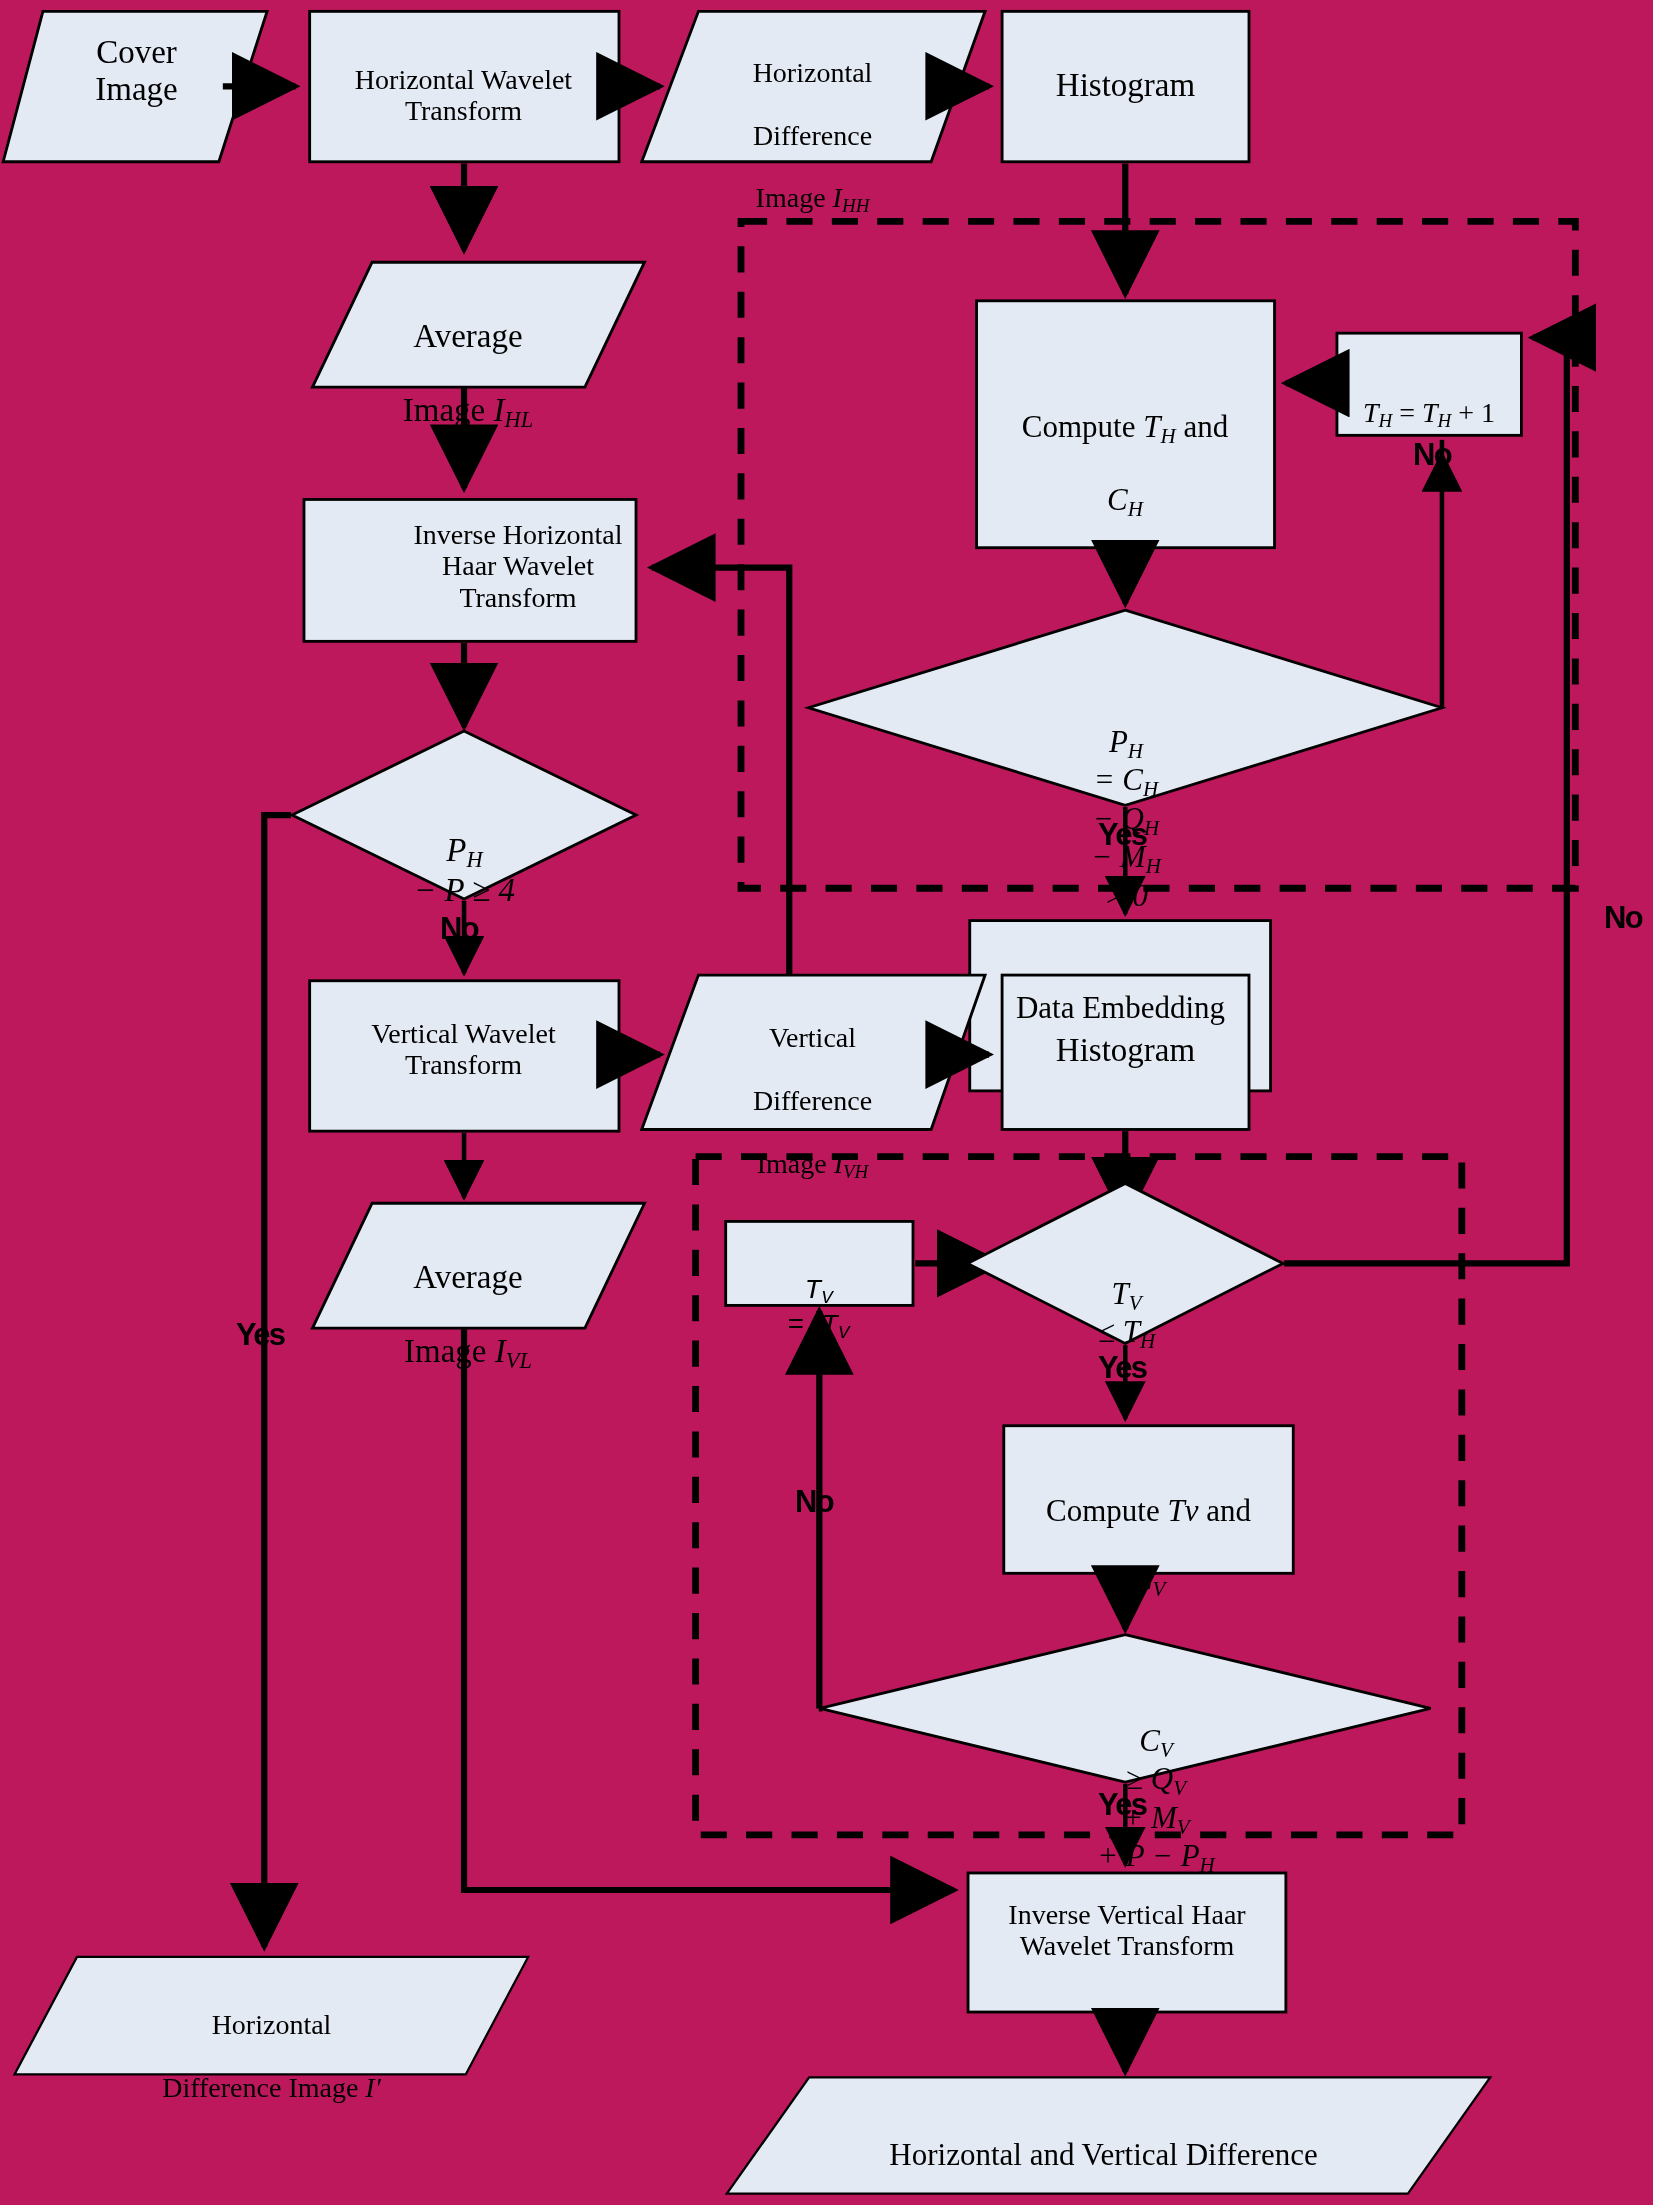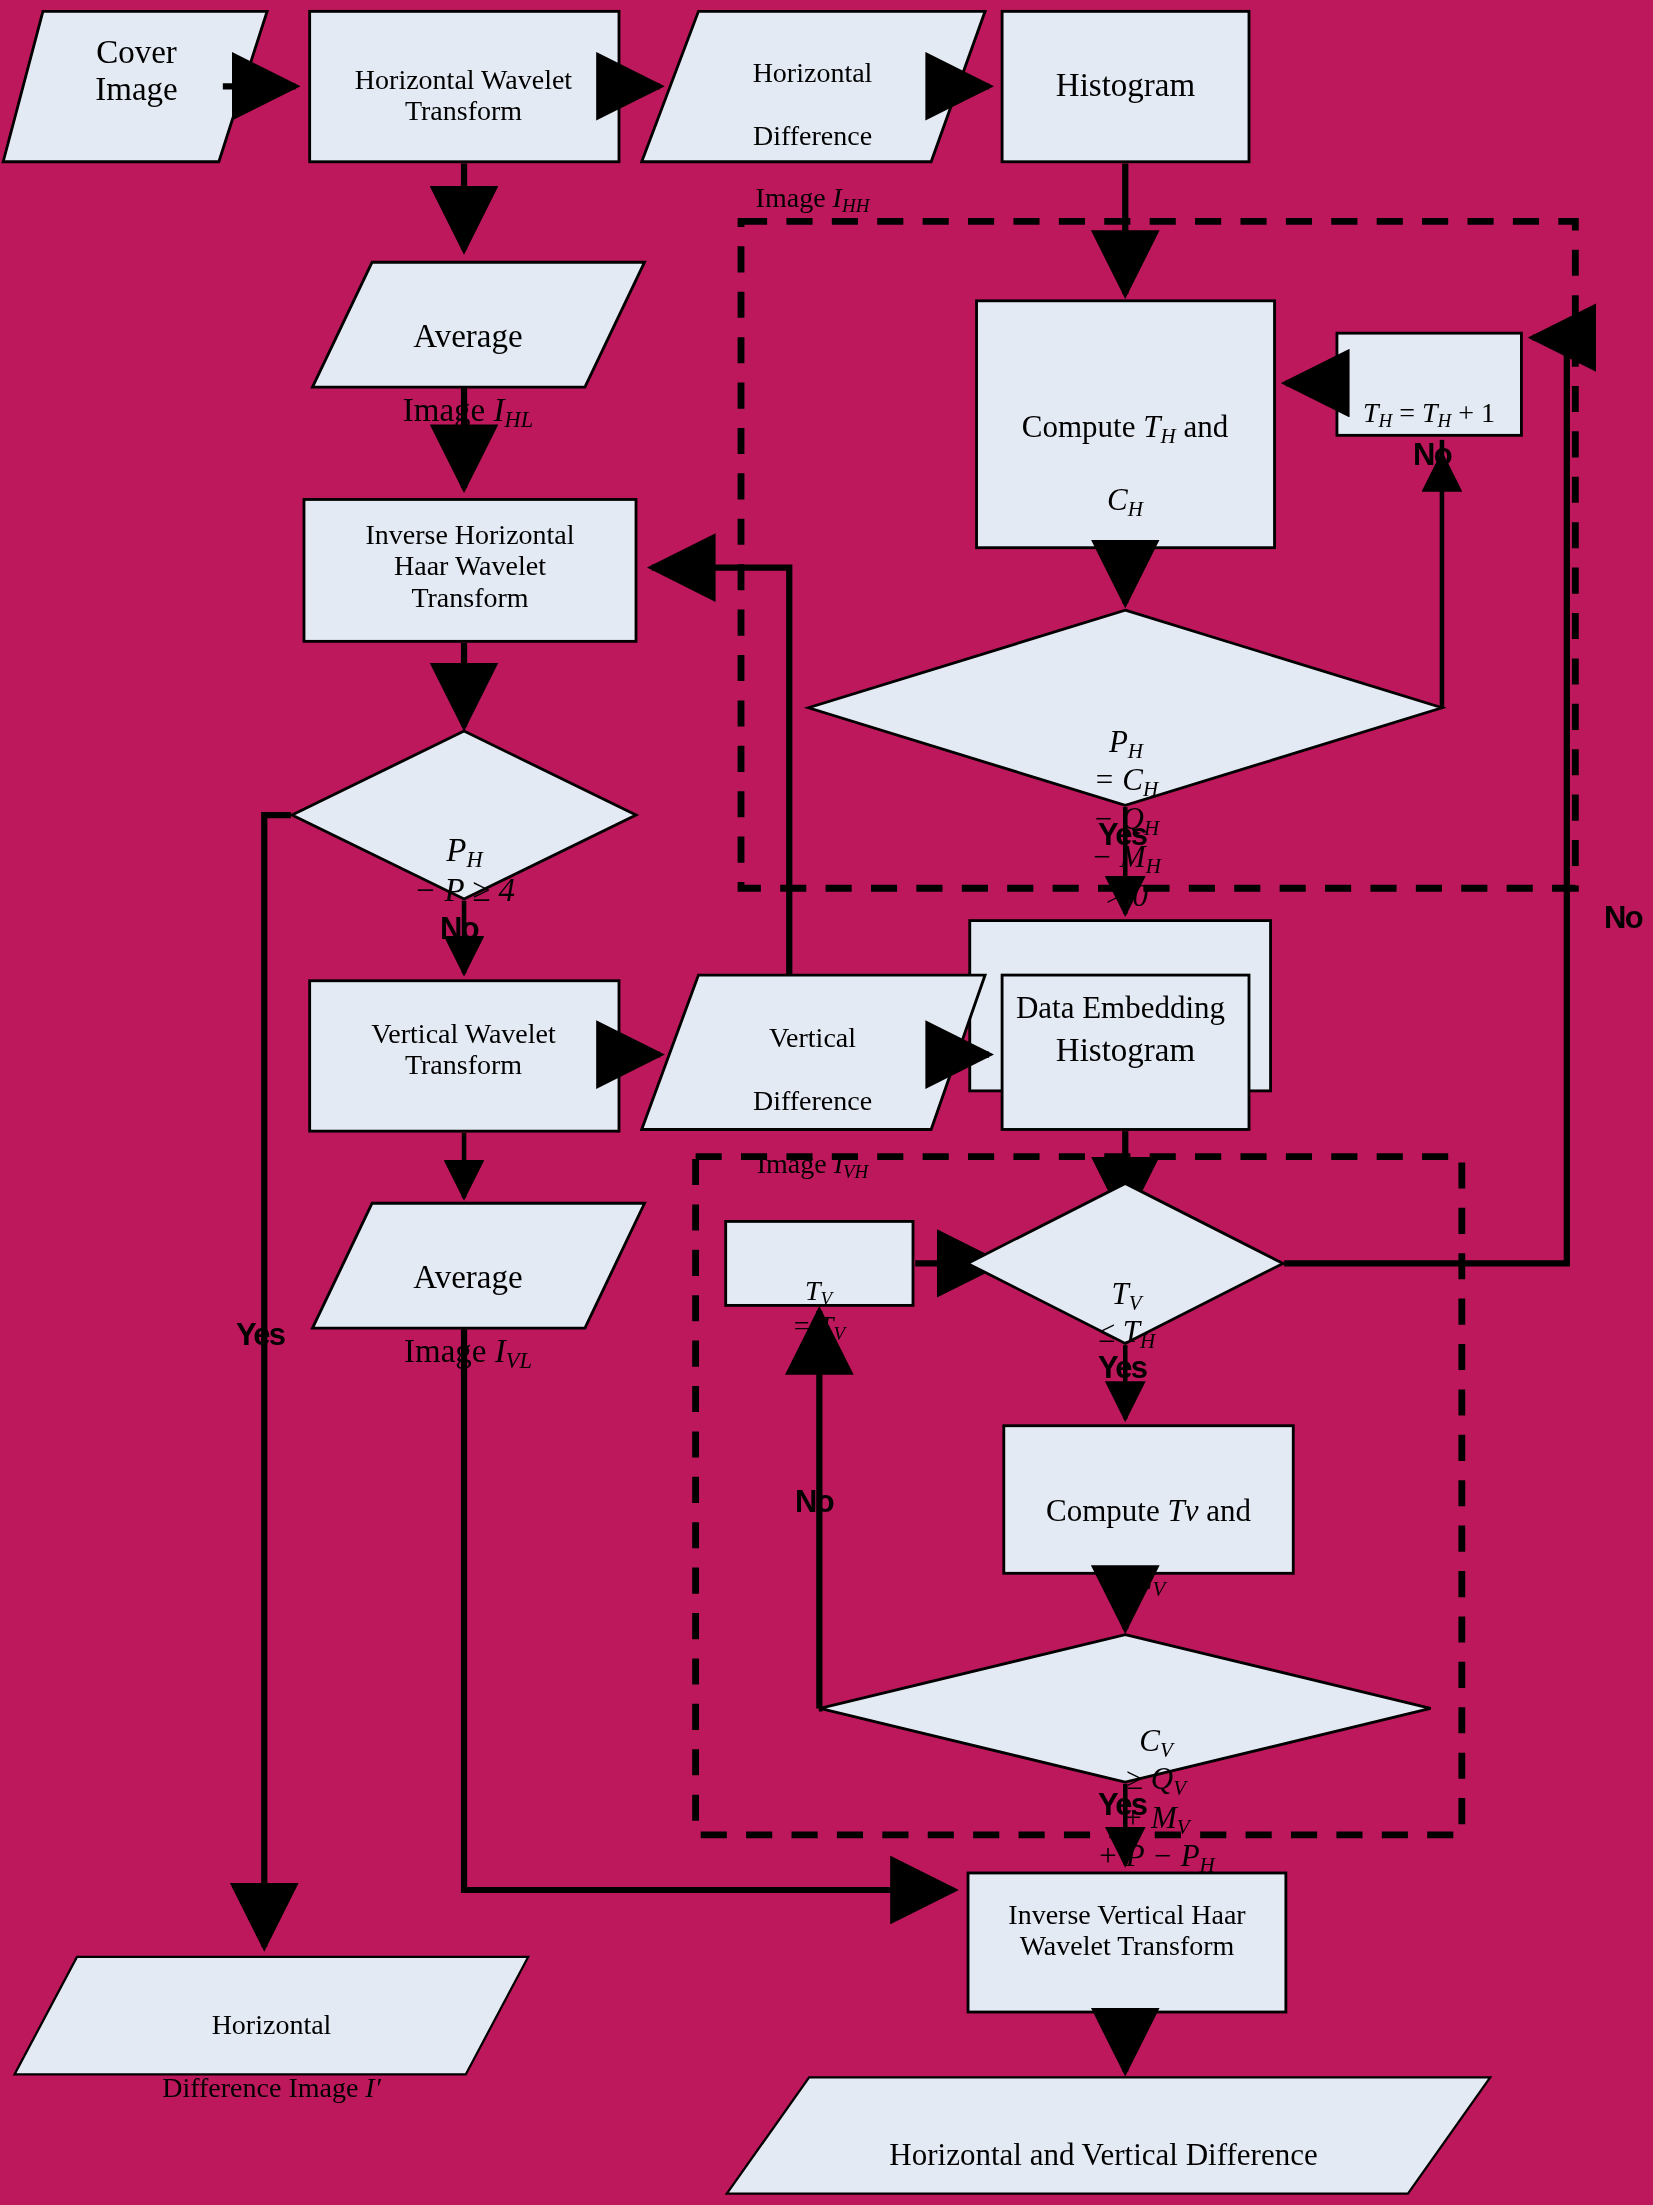--- a/index.html
+++ b/index.html
@@ -138,21 +138,21 @@
     <span>Image </span><span class="math">I</span><span class="sub">HH</span>
   </div>
 
   <div class="lbl t58" style="left:1002px;top:67px;width:247px;">Histogram</div>
 
   <div class="lbl t58" style="left:332px;top:281px;width:272px;">
     <span>Average</span><br>
     <span>Image </span><span class="math">I</span><span class="sub">HL</span>
   </div>
 
-  <div class="lbl t50" style="left:304px;top:519px;width:332px;">Inverse Horizontal
+  <div class="lbl t50" style="left:304px;top:519px;width:332px;padding-left:48px;">Inverse Horizontal
 Haar Wavelet
 Transform</div>
 
   <div class="lbl t54" style="left:976px;top:375px;width:298px;">
     <span>Compute </span><span class="math">T</span><span class="sub">H</span><span> and</span><br>
     <span class="math">C</span><span class="sub">H</span>
   </div>
 
   <div class="lbl t50" style="left:1337px;top:366px;width:184px;">
     <span class="math">T</span><span class="sub">H</span><span> = </span><span class="math">T</span><span class="sub">H</span><span> + 1</span>
@@ -182,21 +182,21 @@
     <span>Image </span><span class="math">I</span><span class="sub">VH</span>
   </div>
 
   <div class="lbl t58" style="left:1002px;top:1032px;width:247px;">Histogram</div>
 
   <div class="lbl t58" style="left:332px;top:1222px;width:272px;">
     <span>Average</span><br>
     <span>Image </span><span class="math">I</span><span class="sub">VL</span>
   </div>
 
-  <div class="lbl t50 math" style="left:725px;top:1244px;width:187px;">
+  <div class="lbl t50 math" style="left:725px;top:1244px;width:187px;font-family:Liberation Mono, monospace;">
     <span>T</span><span class="sub">V</span>
     <span>= T</span><span class="sub">V</span>
     <span>+ 1</span>
   </div>
 
   <div class="lbl t54" style="left:1004px;top:1459px;width:289px;">
     <span>Compute </span><span class="math">Tv</span><span> and</span><br>
     <span class="math">C</span><span class="sub">V</span>
   </div>
 

